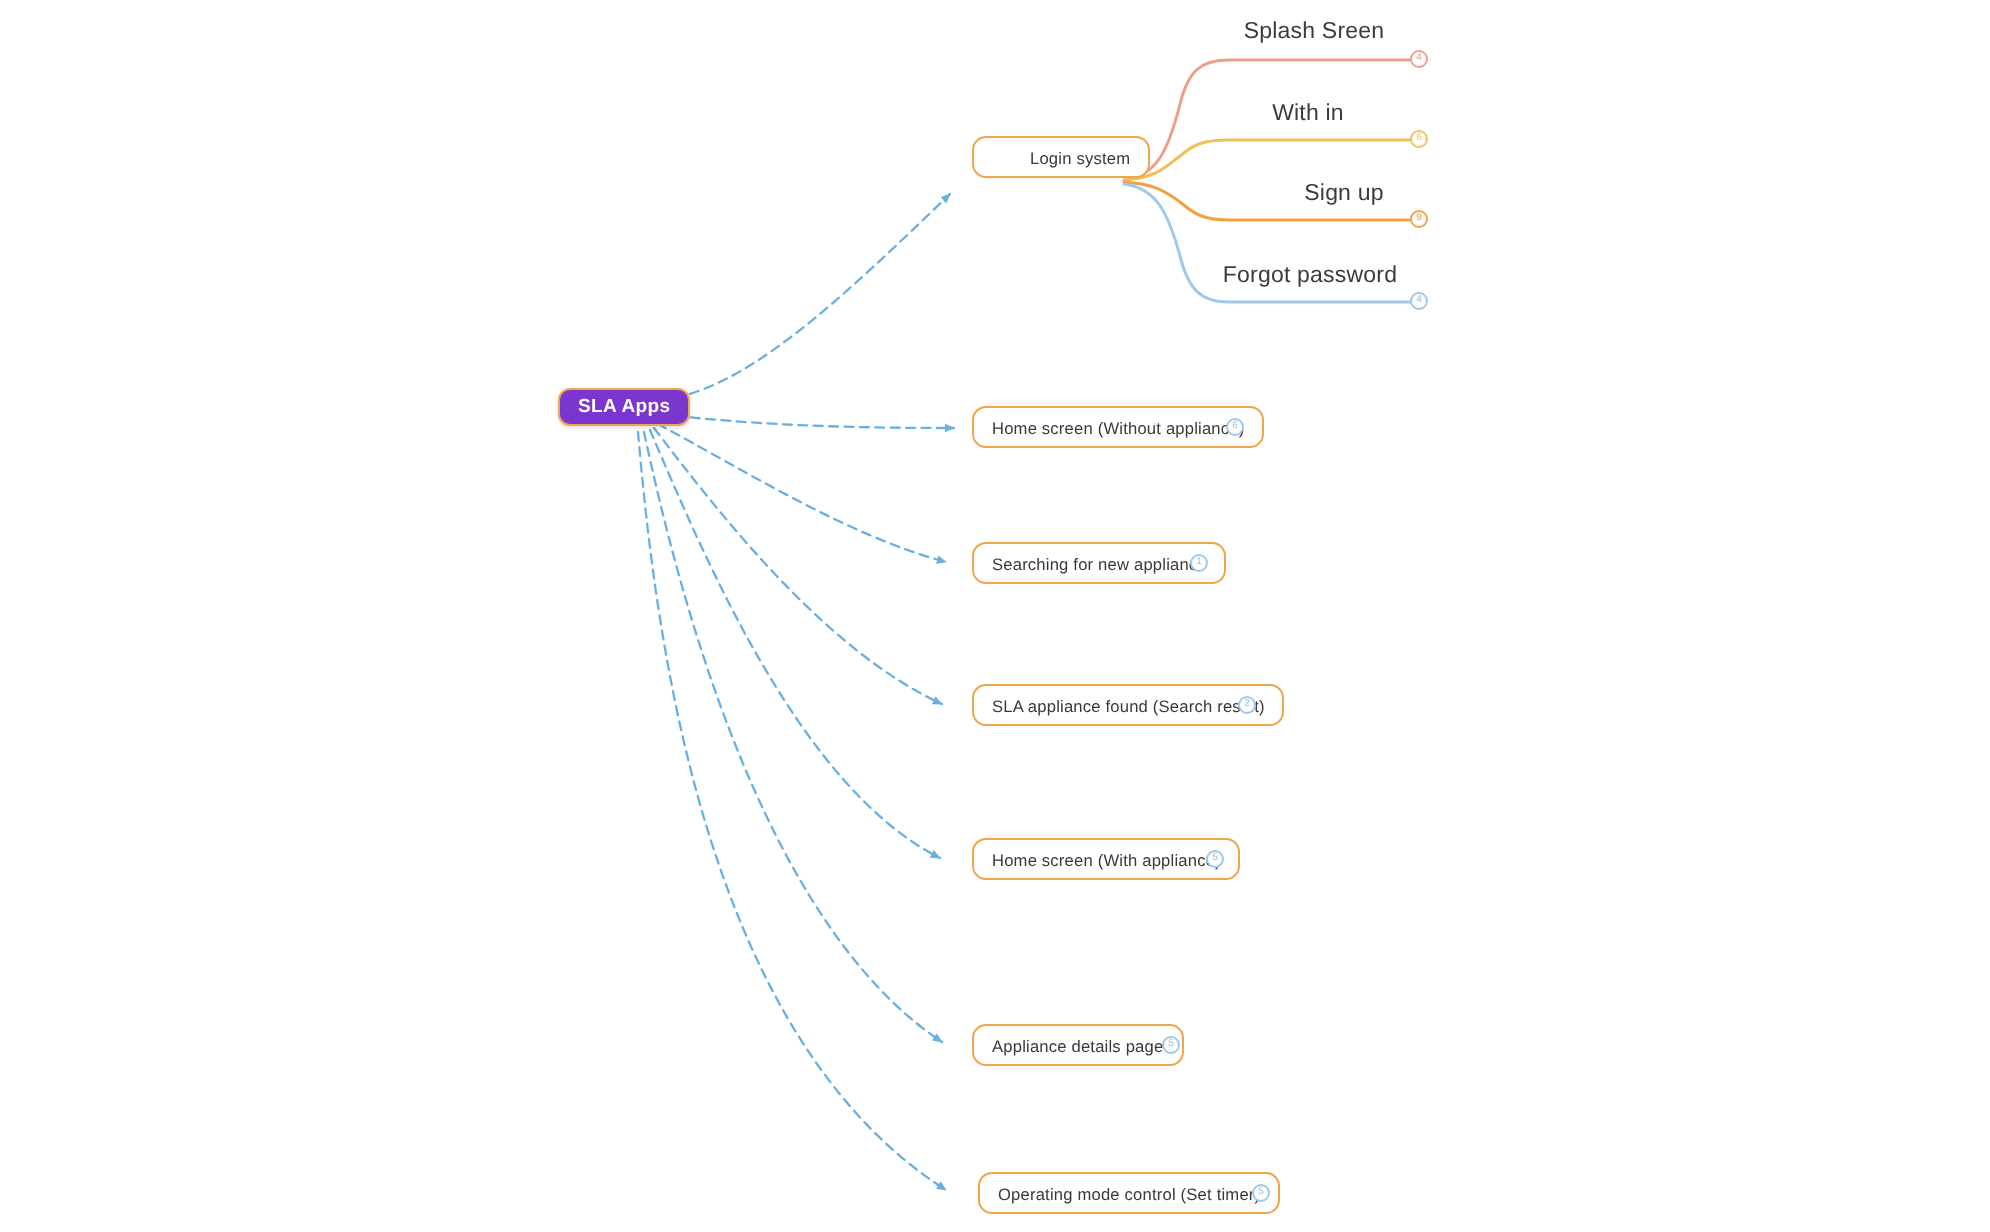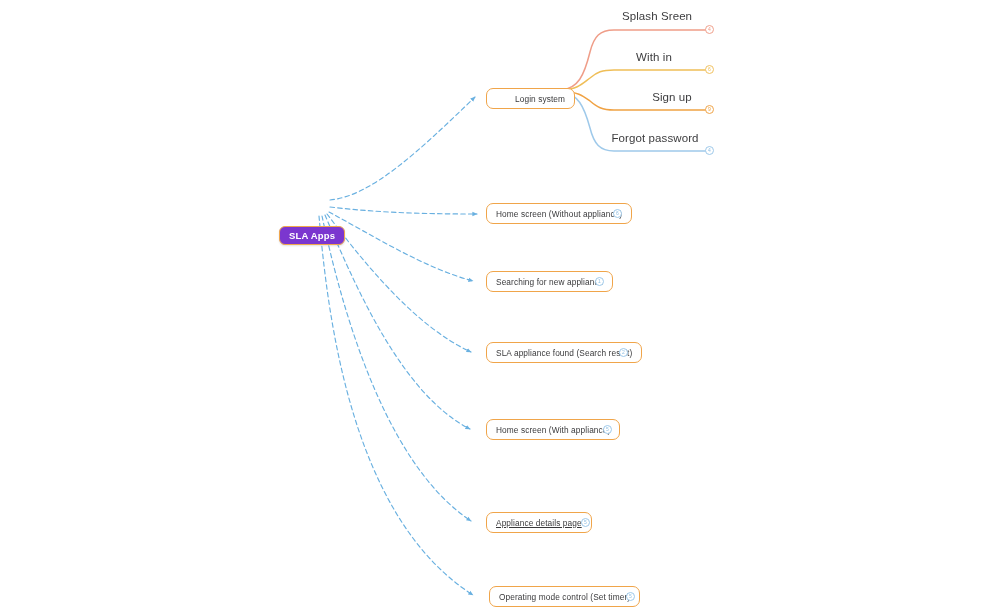--- a/index.html
+++ b/index.html
@@ -40,21 +40,20 @@
     background: #7b36cf;
     border: 1.6px solid #f0a74c;
     border-radius: 6px;
     color: #ffffff;
     font-size: 9.5px;
     font-weight: bold;
     letter-spacing: .2px;
     padding: 0 9px;
     height: 19px;
     box-shadow: 0 1px 2px rgba(0,0,0,.12);
-    margin-top: 32px;
   }
   .node.topic {
     background: #ffffff;
     border: 1.3px solid #f0a54a;
     border-radius: 7px;
     color: #39393b;
     font-size: 8.3px;
     letter-spacing: .1px;
     padding: 0 9px;
     height: 21px;
@@ -115,21 +114,21 @@
     <path fill="none" stroke="#ef9d88" stroke-width="1.5" stroke-linecap="round" d="M562,90 C 578,88 584,76 590,52 C 594,36 600,30 614,30 L710,30"></path>
     <path fill="none" stroke="#efbe57" stroke-width="1.5" stroke-linecap="round" d="M562,90 C 578,89 582,84 590,78 C 597,72 602,70 614,70 L710,70"></path>
     <path fill="none" stroke="#f0a243" stroke-width="1.5" stroke-linecap="round" d="M562,91 C 578,92 583,96 590,101 C 597,107 602,110 614,110 L710,110"></path>
     <path fill="none" stroke="#9ec9ea" stroke-width="1.5" stroke-linecap="round" d="M562,92 C 578,94 584,106 590,128 C 594,144 600,151 614,151 L710,151"></path>
   </svg>
 
   <div class="node root" style="left:279px; top:194px;">
     <span>SLA Apps</span>
   </div>
 
-  <div class="node topic" style="left:486px; top:88px;padding-left:28px;">
+  <div class="node topic" style="left:486px; top:68px;padding-left:28px;">
     <span>Login system</span>
   </div>
 
   <div class="node topic" style="left:486px; top:203px;">
     <span>Home screen (Without appliance)</span>
   </div>
   <div class="badge blue" style="left:613px; top:209px;">6</div>
 
   <div class="node topic" style="left:486px; top:271px;">
     <span>Searching for new appliance</span>
@@ -139,21 +138,21 @@
   <div class="node topic" style="left:486px; top:342px;">
     <span>SLA appliance found (Search result)</span>
   </div>
   <div class="badge blue" style="left:619px; top:348px;">2</div>
 
   <div class="node topic" style="left:486px; top:419px;">
     <span>Home screen (With appliance)</span>
   </div>
   <div class="badge blue" style="left:603px; top:425px;">5</div>
 
-  <div class="node topic" style="left:486px; top:512px;text-decoration:underline;">
+  <div class="node topic" style="left:486px; top:512px;">
     <span>Appliance details page</span>
   </div>
   <div class="badge blue" style="left:581px; top:518px;">5</div>
 
   <div class="node topic" style="left:489px; top:586px;">
     <span>Operating mode control (Set timer)</span>
   </div>
   <div class="badge blue" style="left:626px; top:592px;">5</div>
 
   <div class="leaf-label" style="left:657px; top:10px;">Splash Sreen</div>

